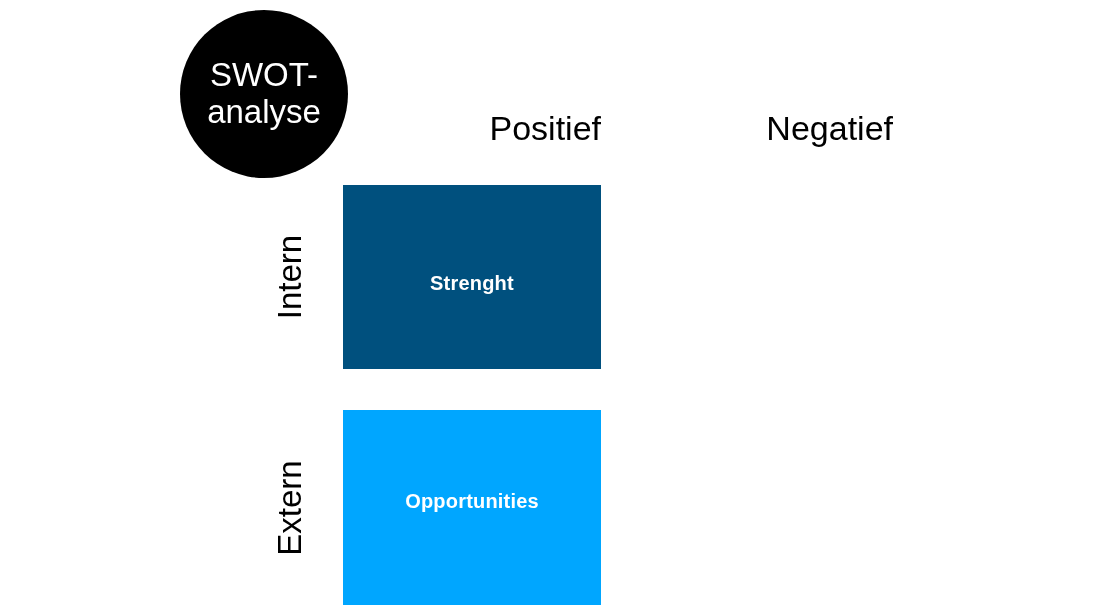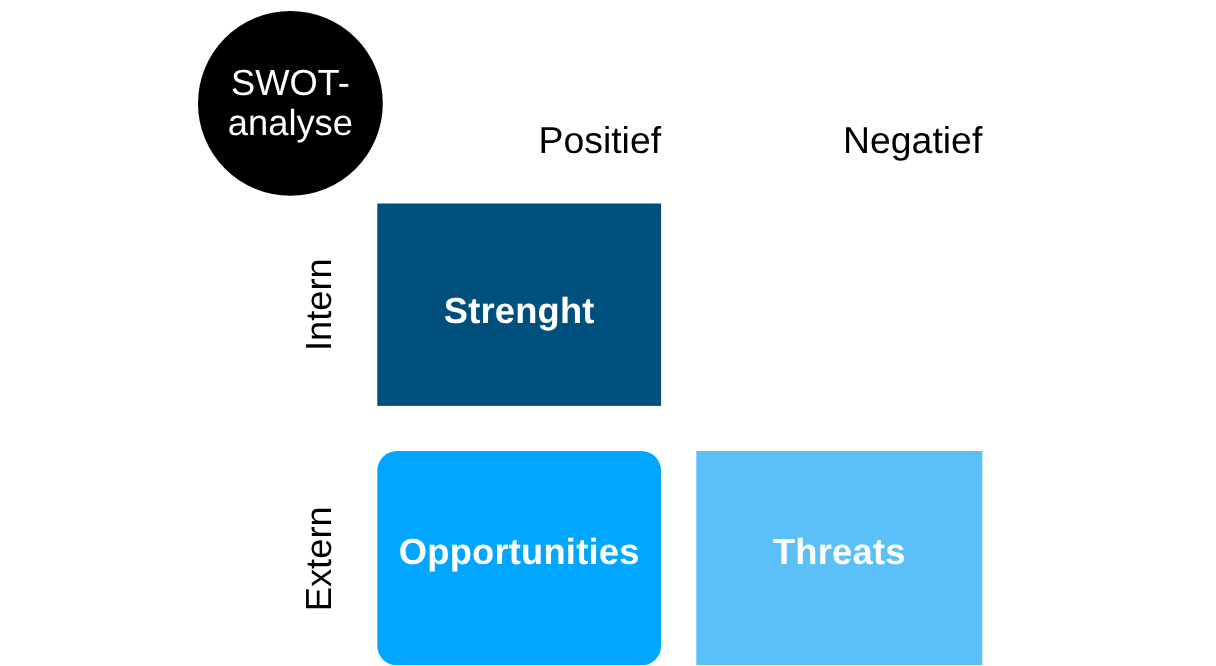--- a/index.html
+++ b/index.html
@@ -78,28 +78,28 @@
 
   
   .cell {
     position: absolute;
     display: flex;
     align-items: center;
     justify-content: center;
   }
   .cell-label {
     color: #ffffff;
-    font-size: 33px;
+    font-size: 20px;
     font-weight: bold;
     text-align: center;
     letter-spacing: 0.2px;
   }
   .cell.q0 { left: 343px; top: 185px;  width: 258px; height: 184px; }
   .cell.q1 { left: 633px; top: 185px;  width: 260px; height: 184px; }
-  .cell.q2 { left: 343px; top: 410px;  width: 258px; height: 195px; border-radius: 18px; }
+  .cell.q2 { left: 343px; top: 410px;  width: 258px; height: 195px; }
   .cell.q3 { left: 633px; top: 410px;  width: 260px; height: 195px; }
 
   
   .cell.q0 .cell-label { transform: translateY(6px); }
   .cell.q1 .cell-label { transform: translateY(13px); }
   .cell.q2 .cell-label { transform: translateY(-6px); }
   .cell.q3 .cell-label { transform: translateY(-6px); }
 </style>
 </head>
 <body style="background: rgb(255, 255, 255);">
@@ -129,17 +129,14 @@
 
   <div class="cell q0" style="background: rgb(0, 80, 126);">
     <div class="cell-label" style="color: rgb(255, 255, 255);">Strenght</div>
   </div>
 
 
   <div class="cell q2" style="background: rgb(0, 166, 255);">
     <div class="cell-label" style="color: rgb(255, 255, 255);">Opportunities</div>
   </div>
 
-  <div class="cell q3" style="background: rgb(91, 192, 248);">
-    <div class="cell-label" style="color: rgb(255, 255, 255);">Threats</div>
-  </div>
 
 </div>
 
 </body></html>

